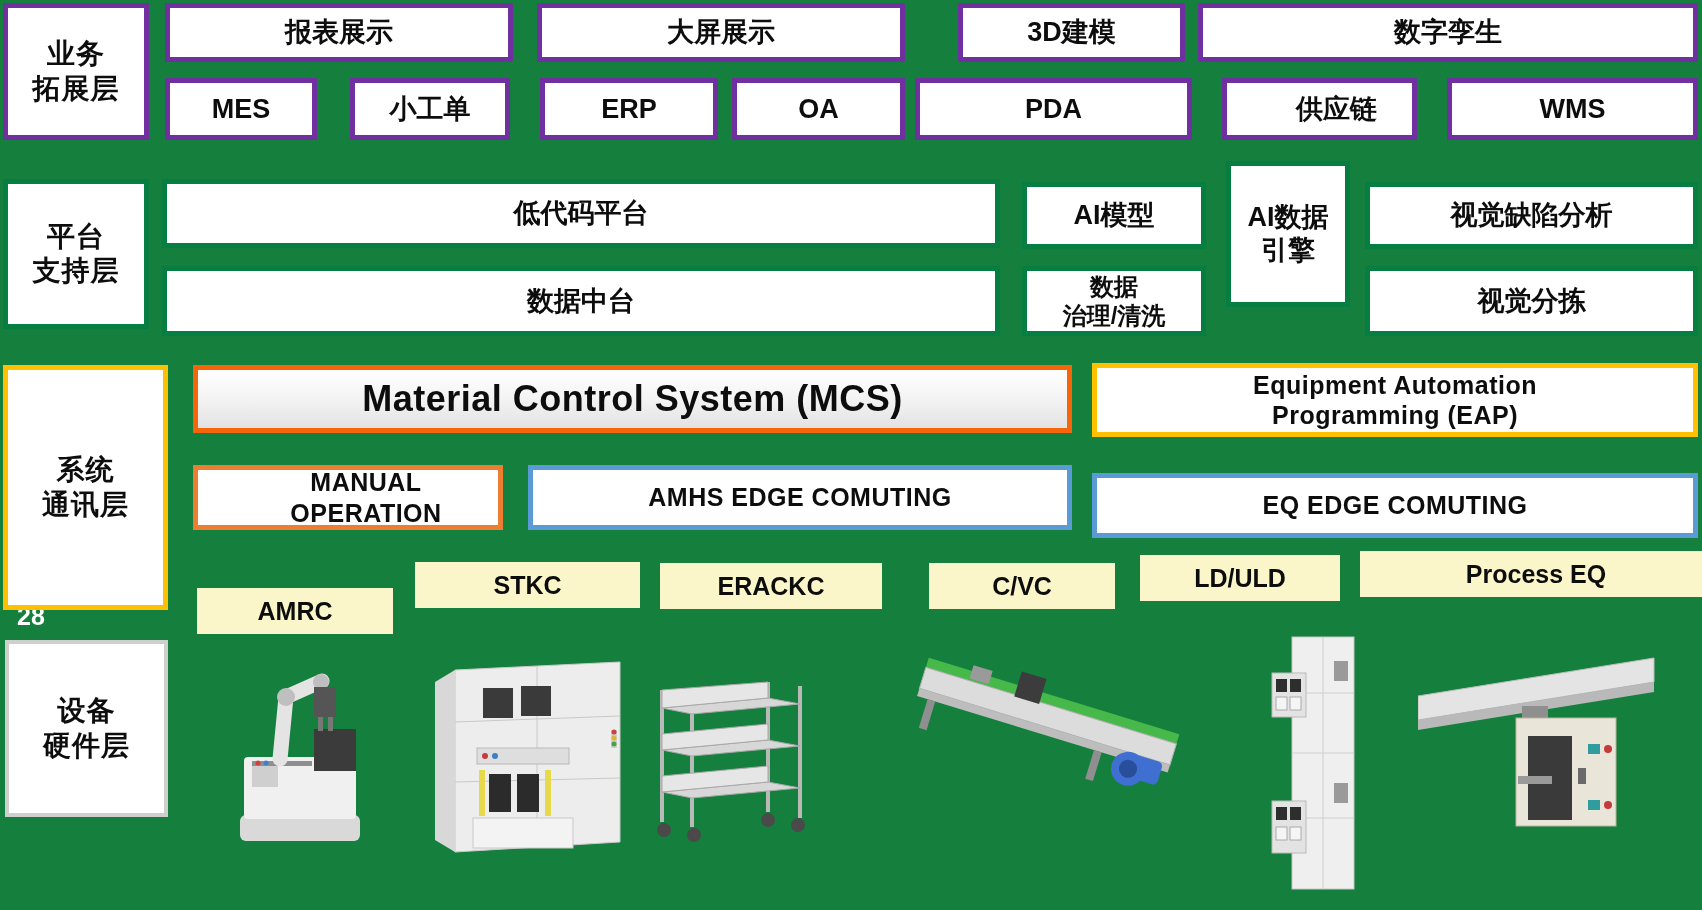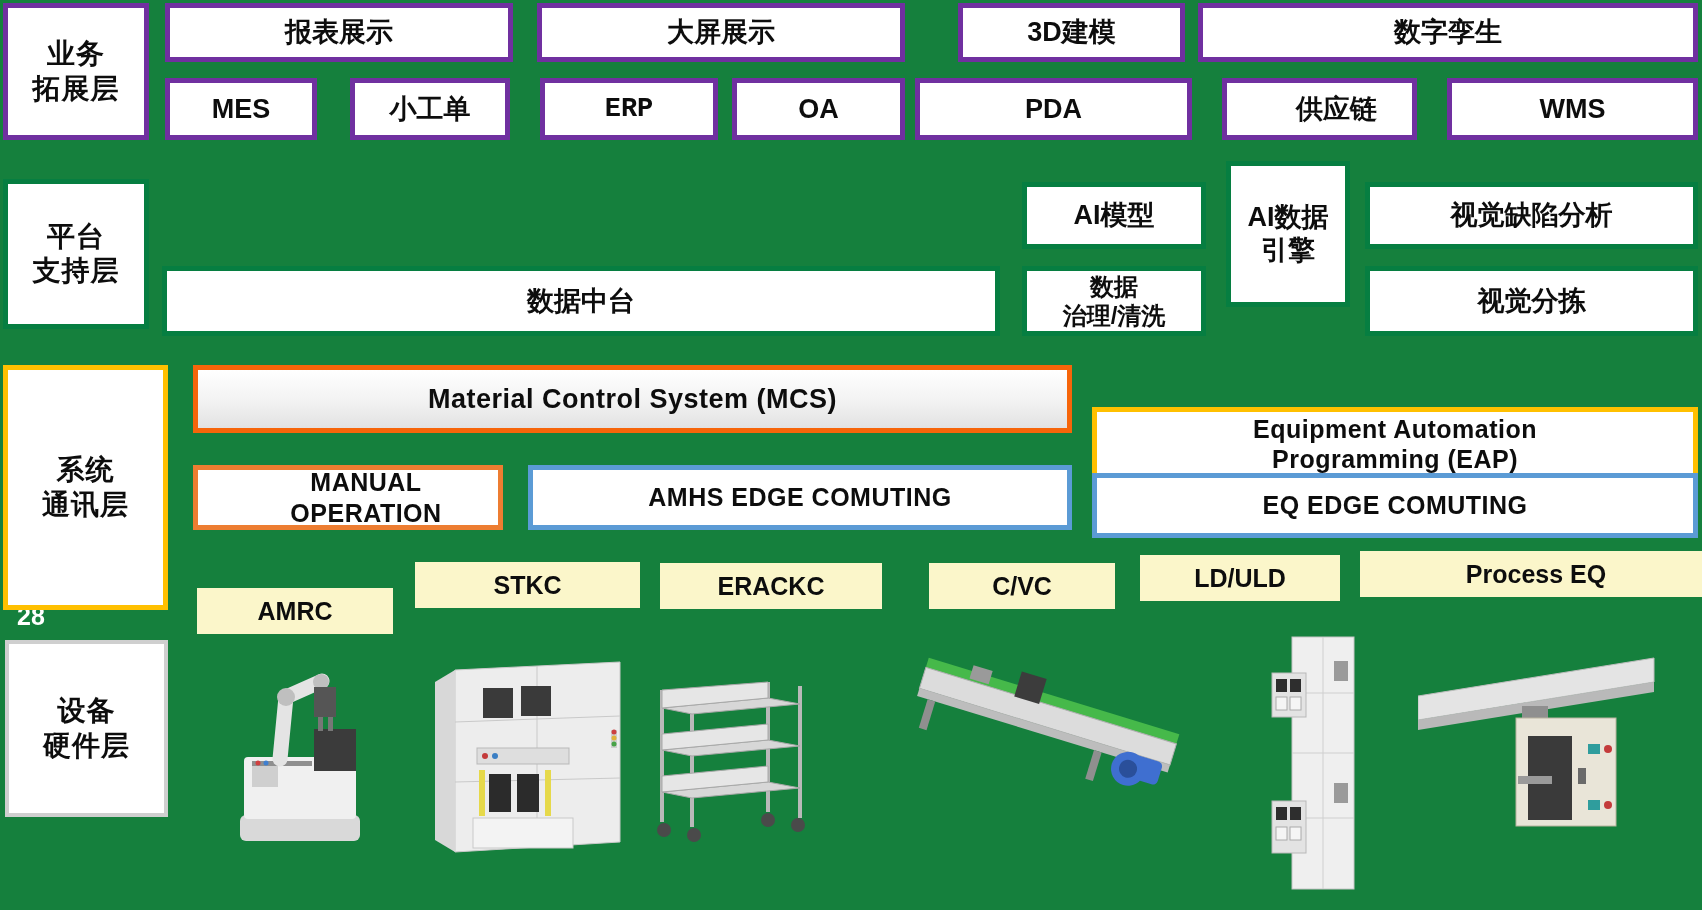--- a/index.html
+++ b/index.html
@@ -41,33 +41,34 @@
     </div>
   </div>
 
   <div class="box zh b-purple" style="left:165px;top:3px;width:348px;height:59px;text-align:right;">报表展示</div>
   <div class="box zh b-purple" style="left:537px;top:3px;width:368px;height:59px;">大屏展示</div>
   <div class="box zh b-purple" style="left:958px;top:3px;width:227px;height:59px;">3D建模</div>
   <div class="box zh b-purple" style="left:1198px;top:3px;width:500px;height:59px;">数字孪生</div>
 
   <div class="box zh b-purple" style="left:165px;top:78px;width:152px;height:62px;">MES</div>
   <div class="box zh b-purple" style="left:350px;top:78px;width:160px;height:62px;">小工单</div>
-  <div class="box zh b-purple" style="left:540px;top:78px;width:178px;height:62px;font-family:Liberation Mono, monospace;">ERP</div>
+  <div class="box zh b-purple" style="left:540px;top:78px;width:178px;height:62px;">ERP</div>
   <div class="box zh b-purple" style="left:732px;top:78px;width:173px;height:62px;">OA</div>
   <div class="box zh b-purple" style="left:915px;top:78px;width:277px;height:62px;">PDA</div>
   <div class="box zh b-purple" style="left:1222px;top:78px;width:195px;height:62px;padding-left:34px;">供应链</div>
   <div class="box zh b-purple" style="left:1447px;top:78px;width:251px;height:62px;">WMS</div>
 
   <div class="box lbl b-green" style="left:3px;top:179px;width:146px;height:150px;">
     <div>
       <span>平台</span><br>
       <span>支持层</span>
     </div>
   </div>
 
+  <div class="box zh b-green" style="left:162px;top:179px;width:838px;height:69px;">低代码平台</div>
   <div class="box zh b-green" style="left:1022px;top:182px;width:184px;height:67px;">AI模型</div>
   <div class="box zh b-green" style="left:1226px;top:161px;width:124px;height:146px;">
     <div>
       <span>AI数据</span><br>
       <span>引擎</span>
     </div>
   </div>
   <div class="box zh b-green" style="left:1365px;top:182px;width:333px;height:67px;">视觉缺陷分析</div>
 
   <div class="box zh b-green" style="left:162px;top:266px;width:838px;height:70px;">数据中台</div>
@@ -81,23 +82,23 @@
 
   <div class="box lbl b-gold z2" style="left:3px;top:365px;width:165px;height:245px;">
     <div>
       <span>系统</span><br>
       <span>通讯层</span>
     </div>
   </div>
 
   <div class="pagenum">28</div>
 
-  <div class="box en mcs" style="left:193px;top:365px;width:879px;height:68px;font-size:27px;">Material Control System (MCS)</div>
-
-  <div class="box en b-gold" style="left:1092px;top:363px;width:606px;height:74px;margin-top:44px;">
+  <div class="box en mcs" style="left:193px;top:365px;width:879px;height:68px;font-size:36px;">Material Control System (MCS)</div>
+
+  <div class="box en b-gold" style="left:1092px;top:363px;width:606px;height:74px;">
     <div>
       <span>Equipment Automation</span><br>
       <span>Programming (EAP)</span>
     </div>
   </div>
 
   <div class="box en b-orange" style="left:193px;top:465px;width:310px;height:65px;">MANUAL OPERATION</div>
   <div class="box en b-blue" style="left:528px;top:465px;width:544px;height:65px;">AMHS EDGE COMUTING</div>
   <div class="box en b-blue" style="left:1092px;top:473px;width:606px;height:65px;">EQ EDGE COMUTING</div>
 

